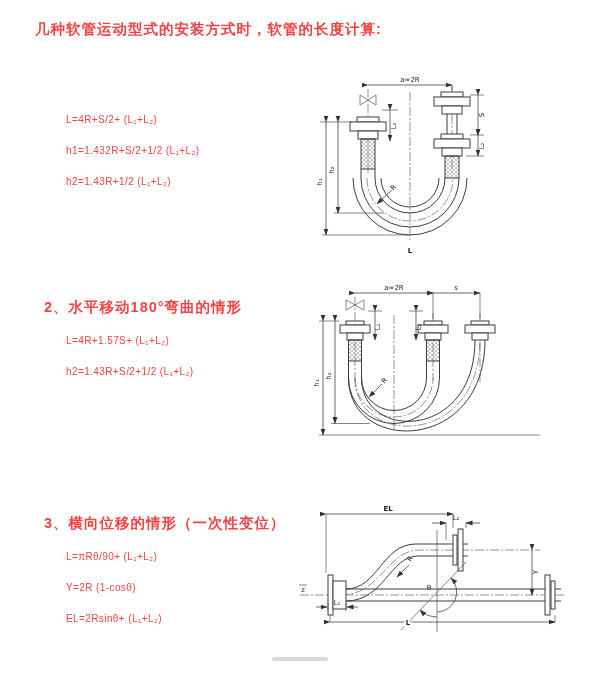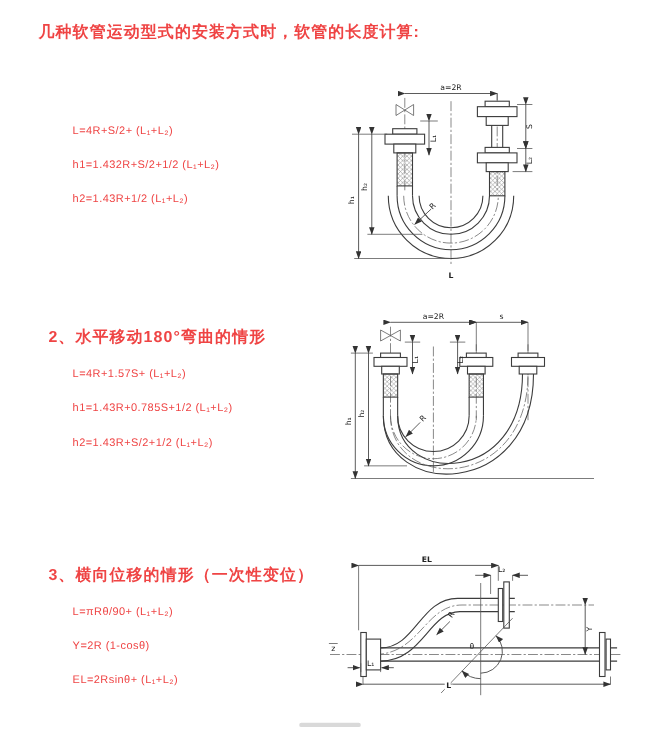--- a/index.html
+++ b/index.html
@@ -116,21 +116,20 @@
     <g>
       <line class="dl" x1="86" y1="128" x2="71" y2="142" marker-end="url(#ah)"></line>
       <text x="89" y="127" transform="rotate(-45 89 127)" text-anchor="middle" font-size="8">R</text>
     </g>
     <text x="104" y="191" text-anchor="middle" font-size="9" font-weight="bold">L</text>
   </svg>
 
   <div class="text-block" style="left:44px;top:297px">
     <div class="sec-heading">2、水平移动180°弯曲的情形</div>
     <div class="formula">L=4R+1.57S+ (L₁+L₂)</div>
-    <div class="formula">h1=1.43R+0.785S+1/2 (L₁+L₂)</div>
     <div class="formula">h2=1.43R+S/2+1/2 (L₁+L₂)</div>
   </div>
 
   <svg style="left:308px;top:283px" width="280" height="175" viewBox="0 0 280 175">
     <g>
       <path class="cl" d="M47,14 V100 M125,30 V100 M172,30 V100 M86,32 V148"></path>
     </g>
     <g>
       <path class="thin" d="M38,17 L38,27 L47,22 Z M56,17 L56,27 L47,22 Z"></path>
     </g>

